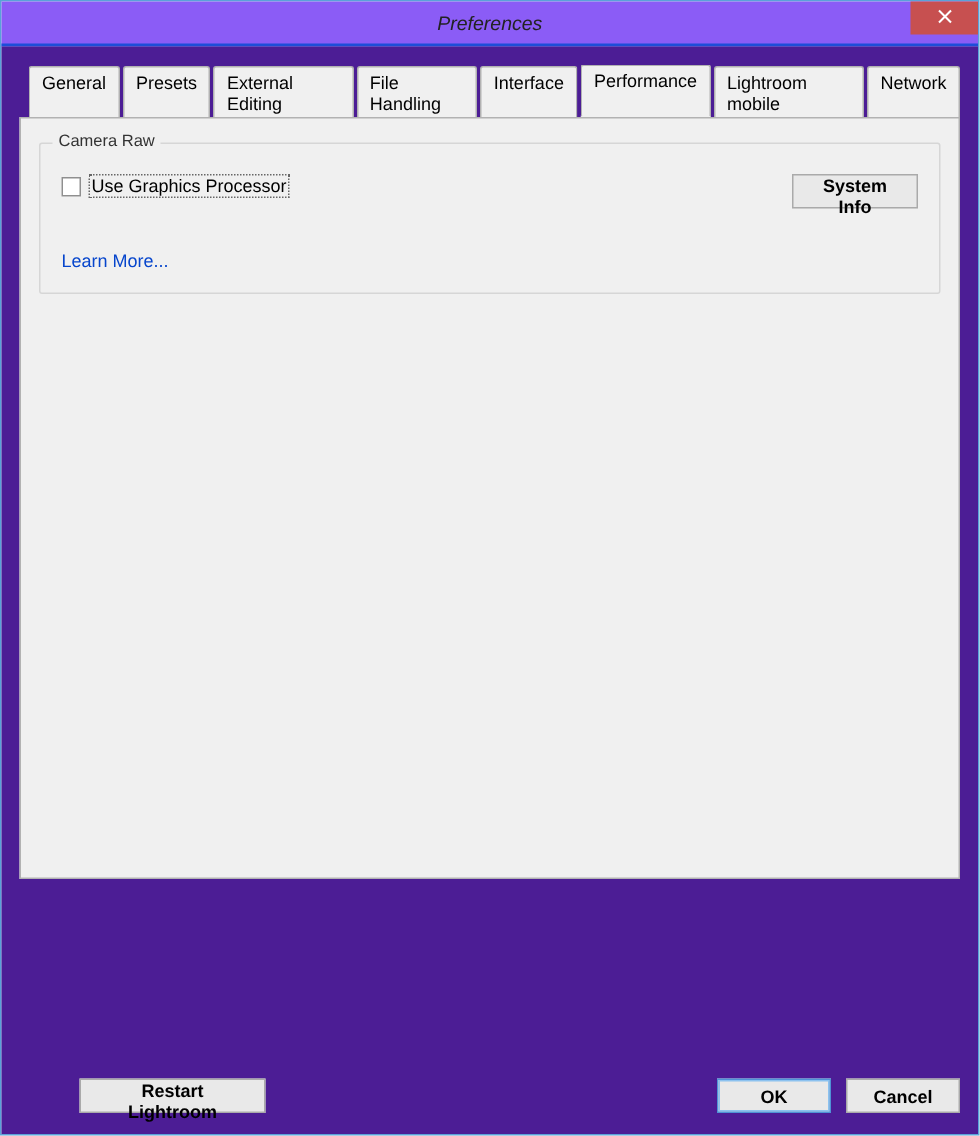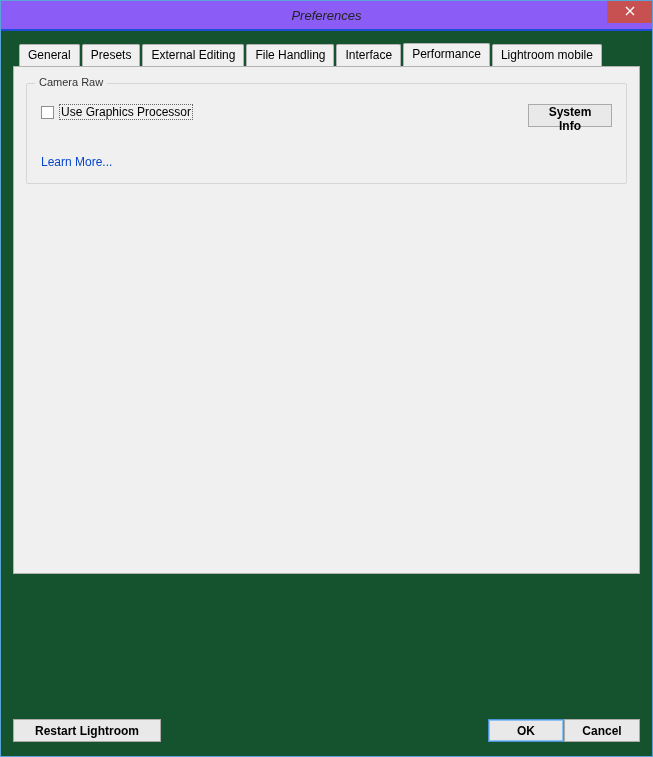--- a/index.html
+++ b/index.html
@@ -36,21 +36,21 @@
     width: 45px;
     height: 22px;
     background: #c75050;
     display: flex;
     align-items: center;
     justify-content: center;
     cursor: pointer;
   }
   .close-btn svg { width: 10px; height: 10px; }
   .content {
-    background: #14532d;
+    background: #4c1d95;
     height: 725px;
     padding: 12px 12px 12px 12px;
     position: relative;
   }
   .tabs {
     display: flex;
     gap: 2px;
     margin-left: 6px;
   }
   .tab {
@@ -148,24 +148,25 @@
     position: absolute;
     left: 12px;
     right: 12px;
     bottom: 14px;
     display: flex;
     justify-content: space-between;
     align-items: center;
   }
   .footer-right {
     display: flex;
+    gap: 10px;
     margin-left: 41px;
   }
   .footer .btn { min-width: 76px; }
-  .restart-btn { width: 148px; }
+  .restart-btn { width: 124px; margin-left: 40px; }
   .sysinfo-btn { width: 84px; }
 </style>
 </head>
 <body>
 
 <div class="titlebar">
   <div class="titlebar-title">Preferences</div>
   <div class="close-btn">
     <span>
       <svg viewBox="0 0 10 10">
@@ -178,20 +179,21 @@
 <div class="content">
 
   <div class="tabs">
     <div class="tab">General</div>
     <div class="tab">Presets</div>
     <div class="tab">External Editing</div>
     <div class="tab">File Handling</div>
     <div class="tab">Interface</div>
     <div class="tab active">Performance</div>
     <div class="tab">Lightroom mobile</div>
+    <div class="tab">Network</div>
   </div>
 
   <div class="tab-panel">
     <div class="groupbox">
       <div class="groupbox-title">Camera Raw</div>
 
       <div class="row-top">
         <div class="checkbox-wrap">
           <div class="checkbox"></div>
           <span class="checkbox-label">Use Graphics Processor</span>

